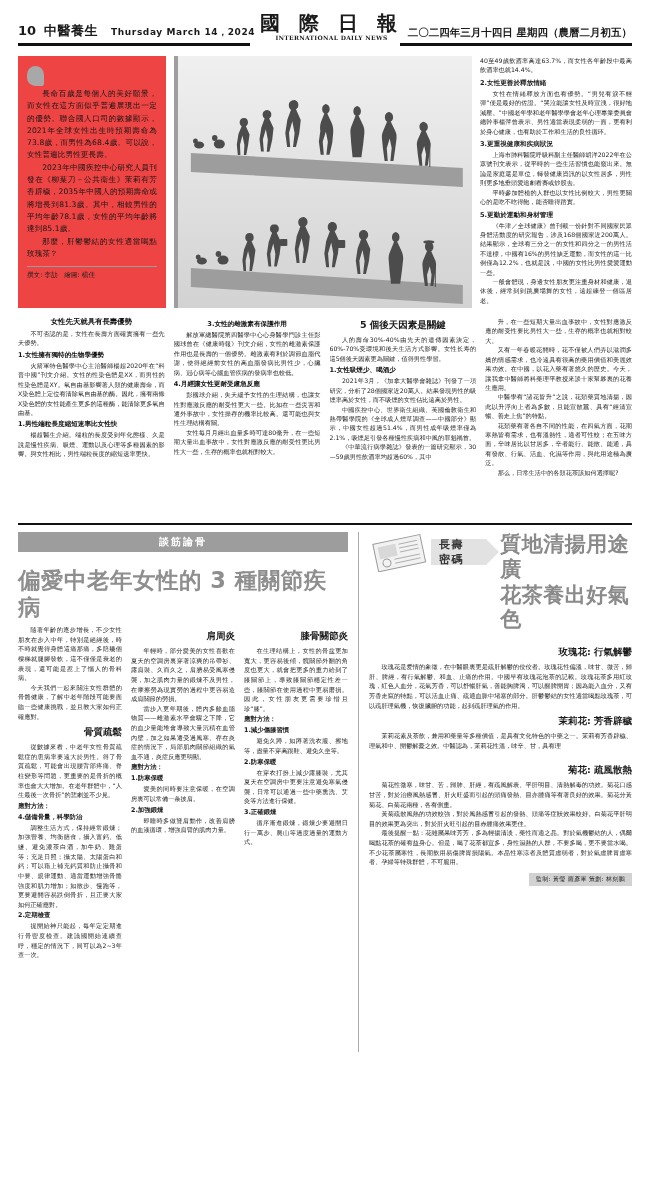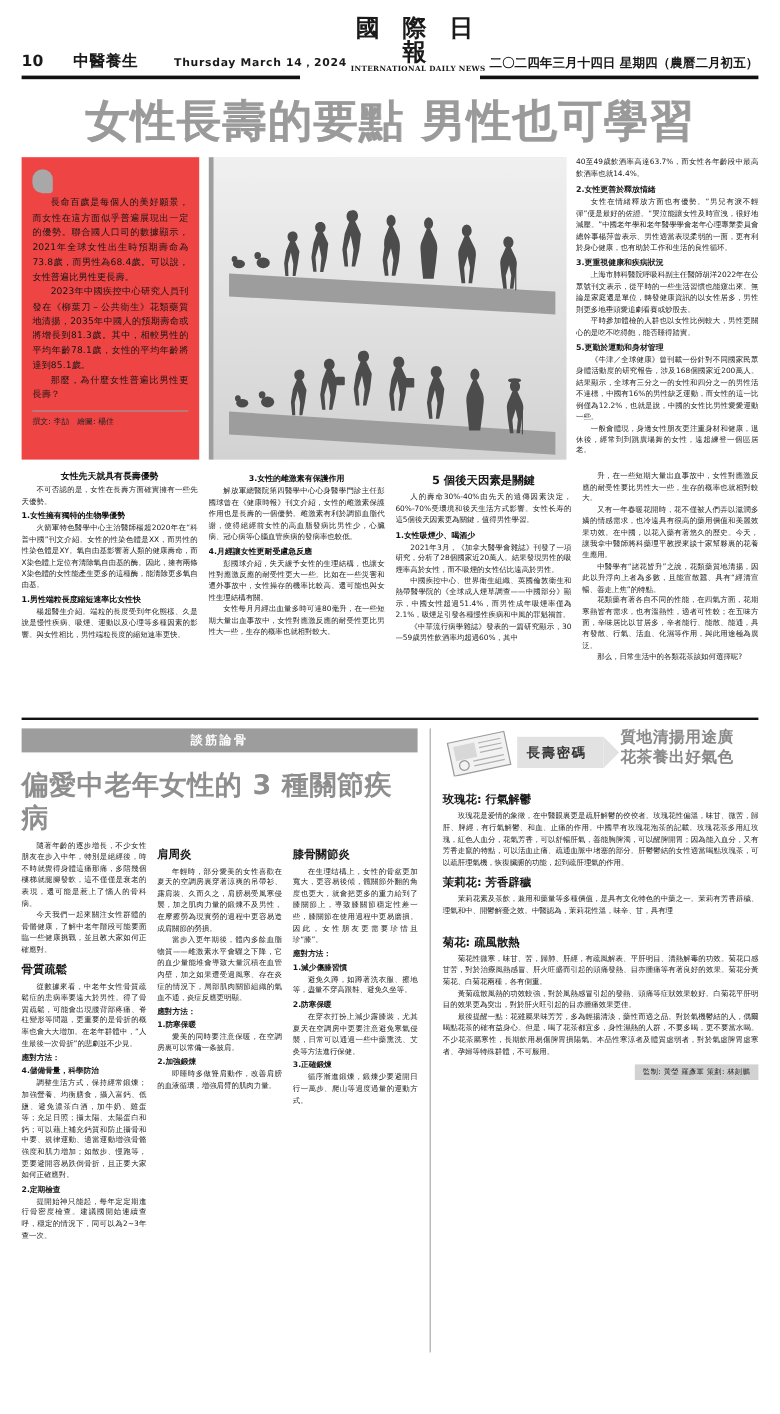--- a/index.html
+++ b/index.html
@@ -6,21 +6,21 @@
   html,body { width:650px; height:1178px; background:#ffffff; }
   body {
     font-family:"DejaVu Sans","Liberation Sans",sans-serif;
     color:#1a1a1a;
     -webkit-font-smoothing:antialiased;
   }
   .page { position:relative; width:650px; height:1178px; padding:0 18px; }
 
   
   .masthead { display:flex; align-items:flex-end; justify-content:space-between; padding-top:13px; }
-  .mh-left { display:flex; align-items:baseline; gap:25px; white-space:nowrap; }
+  .mh-left { display:flex; align-items:baseline; gap:8px; white-space:nowrap; }
   .mh-pageno { font-size:13px; font-weight:bold; letter-spacing:0; }
   .mh-section { font-size:13px; font-weight:bold; letter-spacing:0.5px; }
   .mh-date-en { font-size:9px; font-weight:bold; letter-spacing:0.6px; margin-left:5px; }
   .mh-center { text-align:center; line-height:1; margin-bottom:-1px; }
   .mh-title { font-size:20px; font-weight:bold; letter-spacing:6px; font-family:"DejaVu Serif","Liberation Serif",serif; }
   .mh-sub { font-size:6px; font-weight:bold; letter-spacing:0.3px; margin-top:2px; font-family:"DejaVu Serif","Liberation Serif",serif; }
   .mh-right { font-size:10.5px; font-weight:bold; white-space:nowrap; letter-spacing:0; }
   .rule-row { display:flex; align-items:center; margin-top:3px; }
   .rule-seg { height:3px; background:#111; flex:1; }
   .rule-gap { width:150px; }
@@ -82,41 +82,41 @@
   .br { flex:1; }
 
   .banner {
     background:#9d9d9d; color:#fff; text-align:center; font-weight:bold;
     font-size:10px; letter-spacing:2px; padding:3px 0; margin-bottom:15px;
   }
   .big-head {
     font-size:22.5px; font-weight:bold; color:#8e8e8e; letter-spacing:0.5px;
     line-height:1.18; margin-bottom:5px;
   }
-  .big-head.right { font-size:13px; color:#8a8a8a; }
+  .big-head.right { font-size:21px; color:#8a8a8a; }
 
   .tri-banner { display:flex; align-items:center; gap:0; margin-bottom:4px; }
   .news-icon { width:62px; height:40px; flex-shrink:0; }
   .arrow-tag {
     position:relative; background:#e2e2e2; height:26px; display:flex;
     align-items:center; padding:0 14px 0 8px; font-size:11px; font-weight:bold;
     letter-spacing:1.5px; color:#333;
   }
   .arrow-tag:after {
     content:""; position:absolute; right:-13px; top:0;
     border-top:13px solid transparent; border-bottom:13px solid transparent;
     border-left:13px solid #e2e2e2;
   }
 
   .sub3 { display:flex; gap:9px; }
   .sub3 .c { flex:1; }
   .sub2 { display:flex; gap:9px;flex-direction:column; }
   .sub2 .c { flex:1; }
   .c p { font-size:6.2px; line-height:1.55; text-align:justify; text-indent:2em; color:#1d1d1d; }
-  .c h3 { font-size:9.5px; font-weight:bold; text-align:left; margin:5px 0 3px 0; }
+  .c h3 { font-size:9.5px; font-weight:bold; text-align:right; margin:5px 0 3px 0; }
   .c h5 { font-size:6.4px; font-weight:bold; margin:2px 0 1px 0; }
 
   .credits {
     background:#d2d2d2; font-size:6px; padding:2px 7px; color:#222;
     display:inline-block; margin-top:4px; letter-spacing:0.3px;
   }
   .credit-row { display:flex; justify-content:flex-end; margin-top:2px; }
 </style>
 </head>
 <body>
@@ -134,29 +134,28 @@
       <div class="mh-sub">INTERNATIONAL DAILY NEWS</div>
     </div>
     <div class="mh-right">二〇二四年三月十四日 星期四（農曆二月初五）</div>
   </div>
   <div class="rule-row">
     <div class="rule-seg"></div>
     <div class="rule-gap"></div>
     <div class="rule-seg"></div>
   </div>
 
-  <div class="headline">女性長壽的要點 男性也可學習</div>
 
   <div class="top-wrap">
 
     <div class="intro-box">
       <div class="quote-mark"></div>
       <p>長命百歲是每個人的美好願景，而女性在這方面似乎普遍展現出一定的優勢。聯合國人口司的數據顯示，2021年全球女性出生時預期壽命為73.8歲，而男性為68.4歲。可以說，女性普遍比男性更長壽。</p>
-      <p>2023年中國疾控中心研究人員刊發在《柳葉刀－公共衛生》花類藥質地清揚，2035年中國人的預期壽命或將增長到81.3歲。其中，相較男性的平均年齡78.1歲，女性的平均年齡將達到85.1歲。</p>
-      <p>那麼，為什麼女性普遍比男性更長壽？</p>
+      <p>2023年中國疾控中心研究人員刊發在《柳葉刀－公共衛生》茉莉有芳香辟穢，2035年中國人的預期壽命或將增長到81.3歲。其中，相較男性的平均年齡78.1歲，女性的平均年齡將達到85.1歲。</p>
+      <p>那麼，肝鬱鬱結的女性適當喝點玫瑰茶？</p>
       <div class="intro-credit-rule"></div>
       <div class="intro-credit">撰文: 李劼　繪圖: 楊佳</div>
     </div>
 
     <div class="photo">
       <svg viewBox="0 0 320 252" preserveAspectRatio="none">
         <defs>
           <linearGradient id="bgw" x1="0" y1="0" x2="0" y2="1">
             <stop offset="0%" stop-color="#f0f0f0"></stop>
               <stop offset="55%" stop-color="#e0e0e0"></stop>

